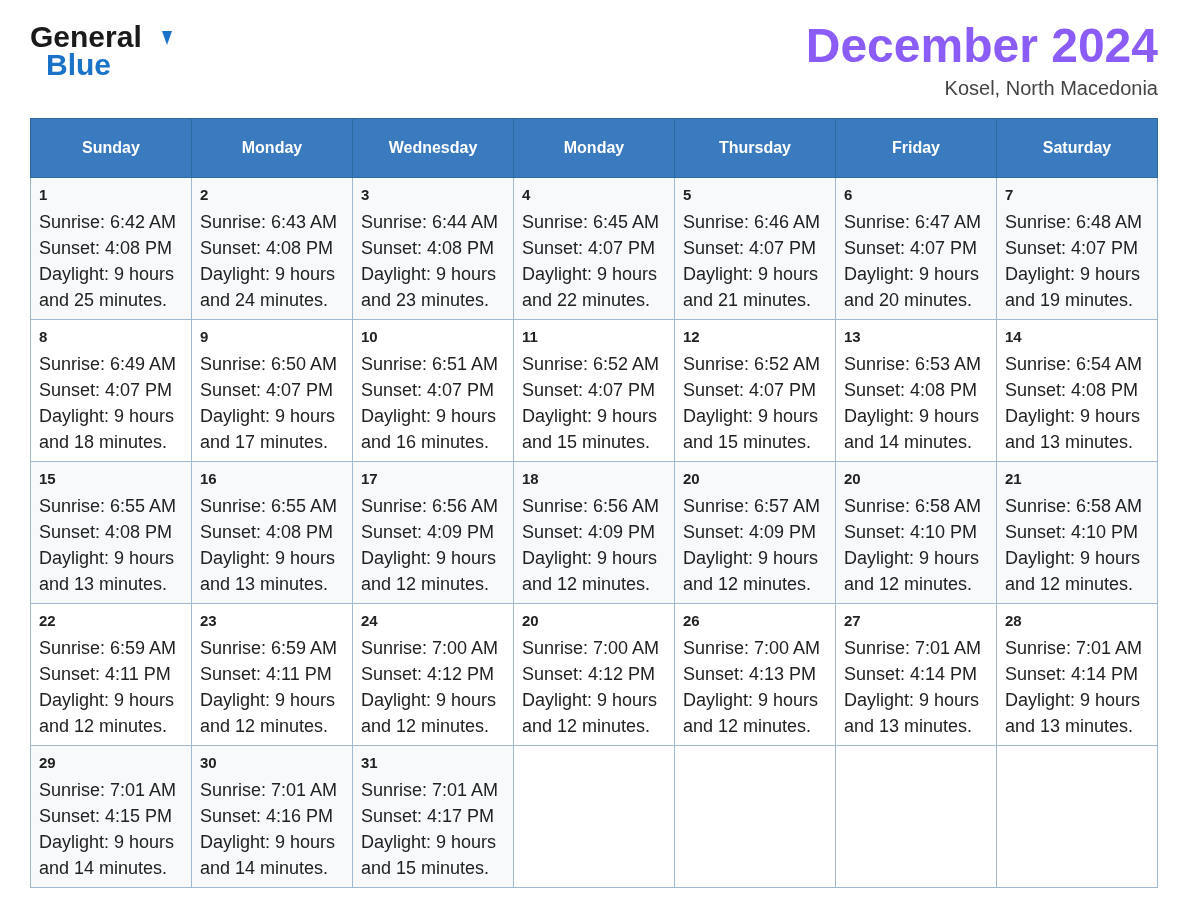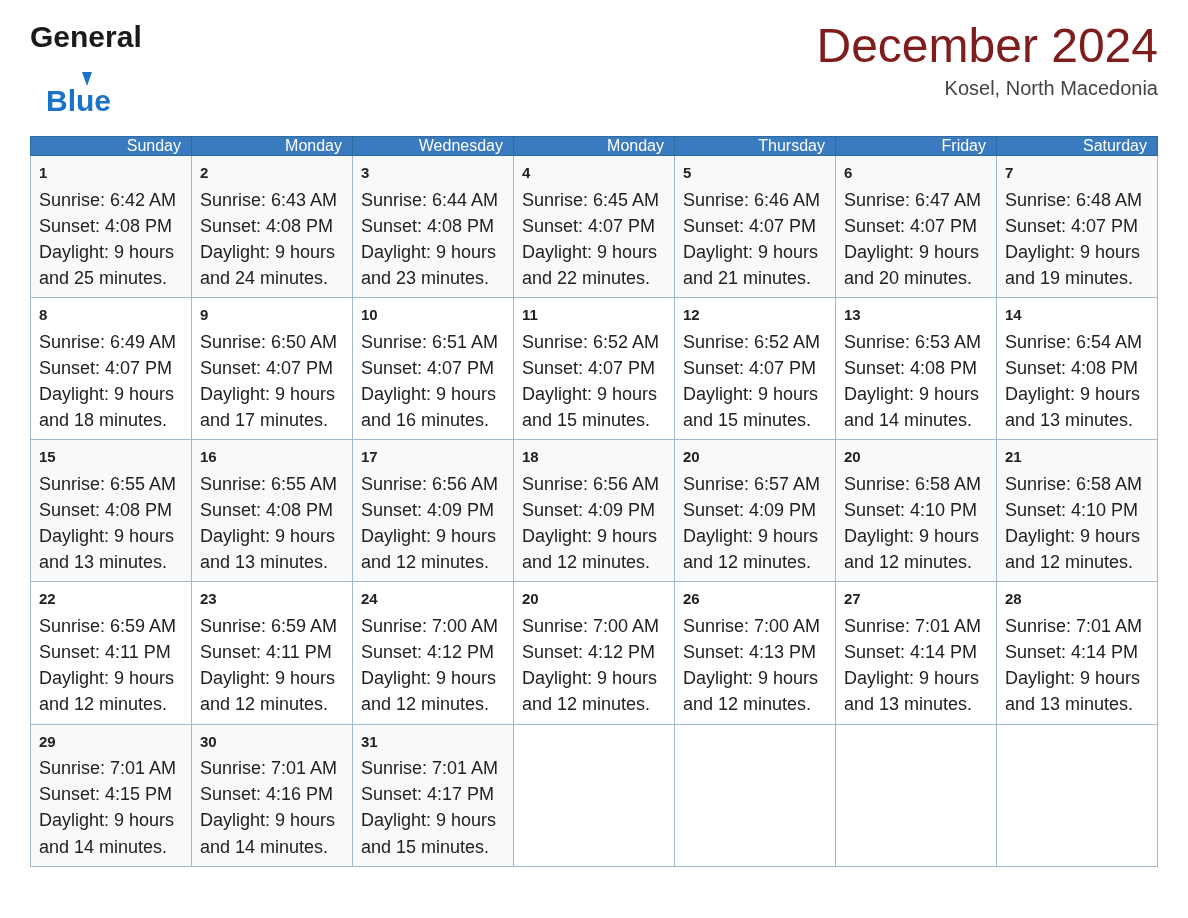--- a/index.html
+++ b/index.html
@@ -19,41 +19,41 @@
     .logo {
       display: flex;
       flex-direction: column;
       align-items: flex-start;
     }
     .title-area {
       text-align: right;
     }
     .page-title {
       font-size: 48px;
-      font-weight: normal;
-      color: #7f1d1d;
+      font-weight: bold;
+      color: #8b5cf6;
       line-height: 1.1;
     }
     .subtitle {
       font-size: 20px;
       color: #444;
       margin-top: 4px;
     }
     .calendar {
       width: 100%;
       border-collapse: collapse;
       border: 1px solid #3a7abf;
     }
     .calendar th {
       background-color: #3a7abf;
       color: #fff;
       font-size: 16px;
-      font-weight: normal;
-      padding: 0 10px;
-      text-align: right;
+      font-weight: bold;
+      padding: 20px 10px;
+      text-align: center;
       border: 1px solid #2d6aa0;
     }
     .calendar td {
       border: 1px solid #a0b8d0;
       vertical-align: top;
       padding: 6px 8px;
       width: calc(100% / 7);
       font-size: 13px;
       color: #222;
       line-height: 1.45;
@@ -80,21 +80,21 @@
     }
     .empty-cell {
       background: #fff !important;
     }
   </style>
 </head>
 <body>
 
 <div class="header-area">
   <div class="logo">
-    <div style="display:flex;align-items:center;gap:12px;flex-direction:column;">
+    <div style="display:flex;align-items:center;gap:12px;">
       <span style="font-size:30px;font-weight:bold;color:#1a1a1a;">General</span>
       <svg width="22" height="22" viewBox="0 0 22 22" style="margin-left:2px;margin-top:2px;">
         <polygon points="6,4 16,4 11,18" fill="#1a73c8"></polygon>
       </svg>
     </div>
     <span style="font-size:30px;font-weight:bold;color:#1a73c8;margin-top:-6px;margin-left:16px;">Blue</span>
   </div>
   <div class="title-area">
     <div class="page-title">December 2024</div>
     <div class="subtitle">Kosel, North Macedonia</div>

